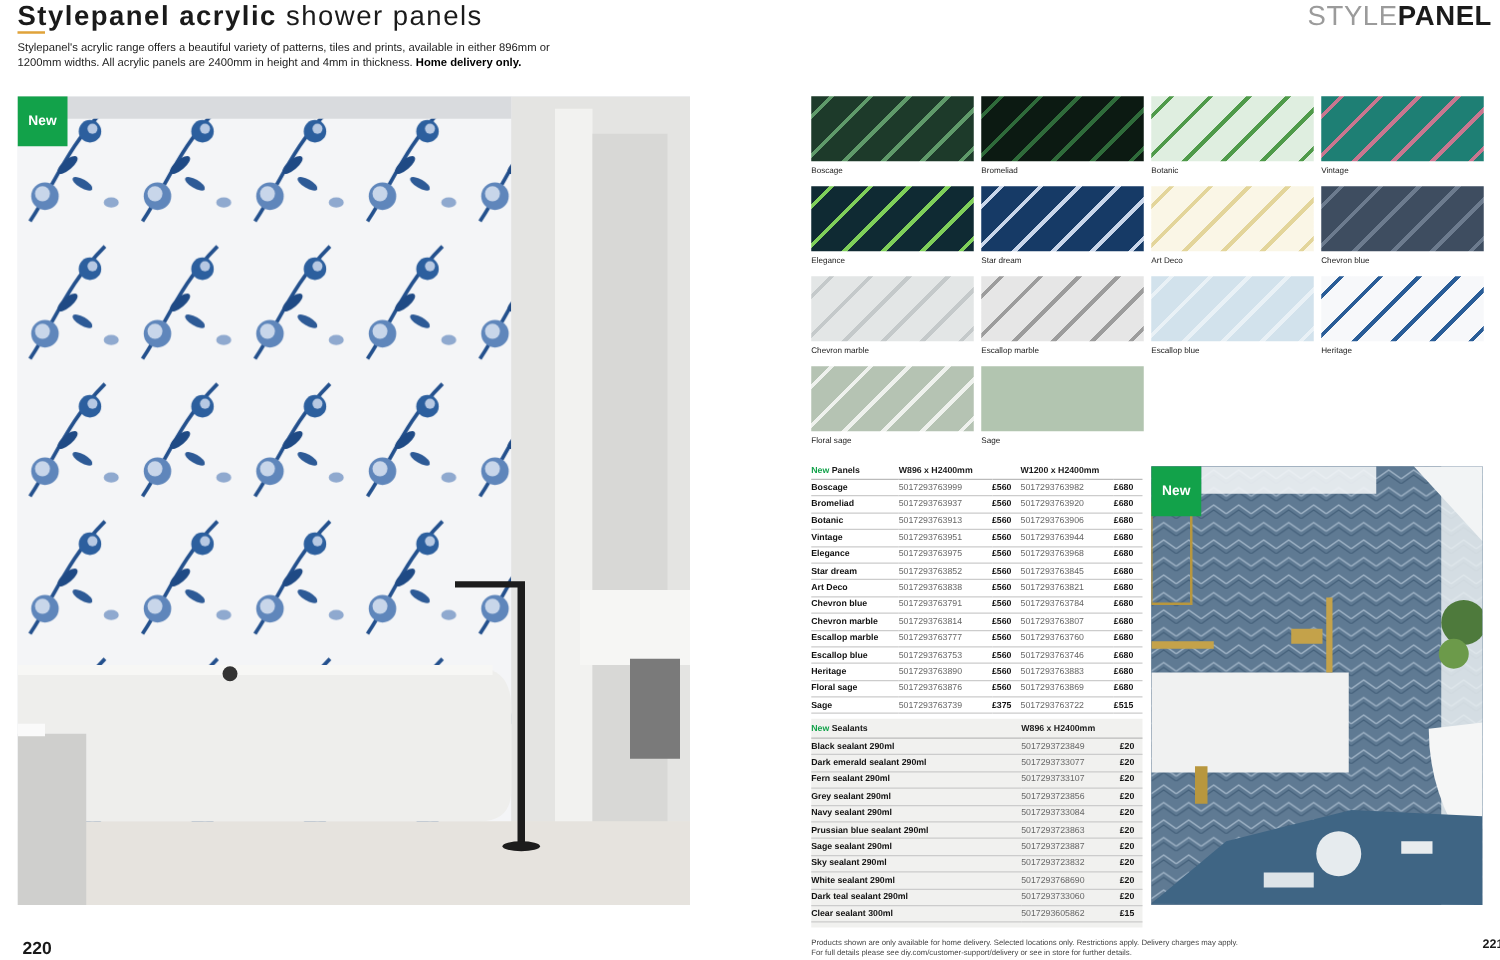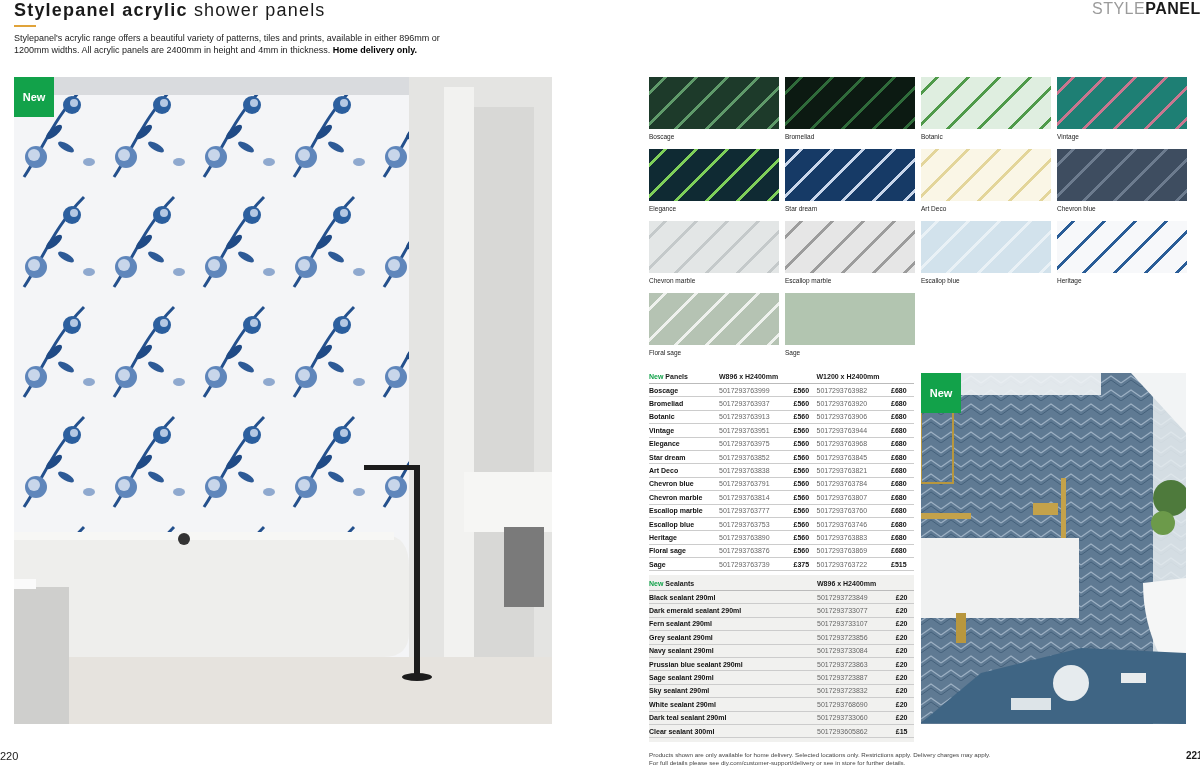--- a/index.html
+++ b/index.html
@@ -4,42 +4,42 @@
 <style>
   html, body { margin: 0; padding: 0; }
   body {
     width: 1200px; height: 768px; position: relative; overflow: hidden;
     background: #ffffff; color: #1a1a1a;
     font-family: "Liberation Sans", sans-serif;
   }
   .abs { position: absolute; }
 
   
-  .title { left: 14px; top: 0px; font-size: 18px; letter-spacing: 1.2px; white-space: nowrap; }
+  .title { left: 14px; top: 0px; font-size: 22px; letter-spacing: 1.2px; white-space: nowrap; }
   .title b { font-weight: 700; }
   .title span.light { font-weight: 400; }
   .title-rule { left: 14px; top: 25px; width: 22px; height: 2px; background: #e0a33a; }
   .intro { left: 14px; top: 32px; width: 460px; font-size: 9px; line-height: 12px; color: #222; }
   .intro b { font-weight: 700; color: #000; }
 
   .hero-left {
     left: 14px; top: 77px; width: 538px; height: 647px; overflow: hidden;
     background: #eef0f3;
   }
   .badge {
     position: absolute; left: 0; top: 0; width: 40px; height: 40px;
     background: #12a24a; color: #fff; font-size: 11px; font-weight: 700;
     display: flex; align-items: center; justify-content: center;
   }
 
-  .page-num-left { left: 0px; top: 750px; font-size: 11px; font-weight: 400; }
+  .page-num-left { left: 18px; top: 750px; font-size: 14px; font-weight: 700; }
   .page-num-right { left: 1186px; top: 750px; font-size: 10px; font-weight: 700; }
 
   
-  .logo { left: 1092px; top: 0px; font-size: 16px; letter-spacing: 0.5px; white-space: nowrap; }
+  .logo { left: 1046px; top: 0px; font-size: 22px; letter-spacing: 0.5px; white-space: nowrap; }
   .logo .thin { color: #9b9b9b; font-weight: 400; }
   .logo .bold { color: #1a1a1a; font-weight: 700; }
 
   .swatch-grid { left: 649px; top: 77px; width: 545px; }
   .swatch { position: absolute; width: 130px; }
   .swatch .img { width: 130px; height: 52px; }
   .swatch .lbl { font-size: 6.5px; margin-top: 4px; color: #222; }
 
   .tbl { left: 649px; width: 265px; font-size: 7px; }
   .tbl table { border-collapse: collapse; width: 100%; }

